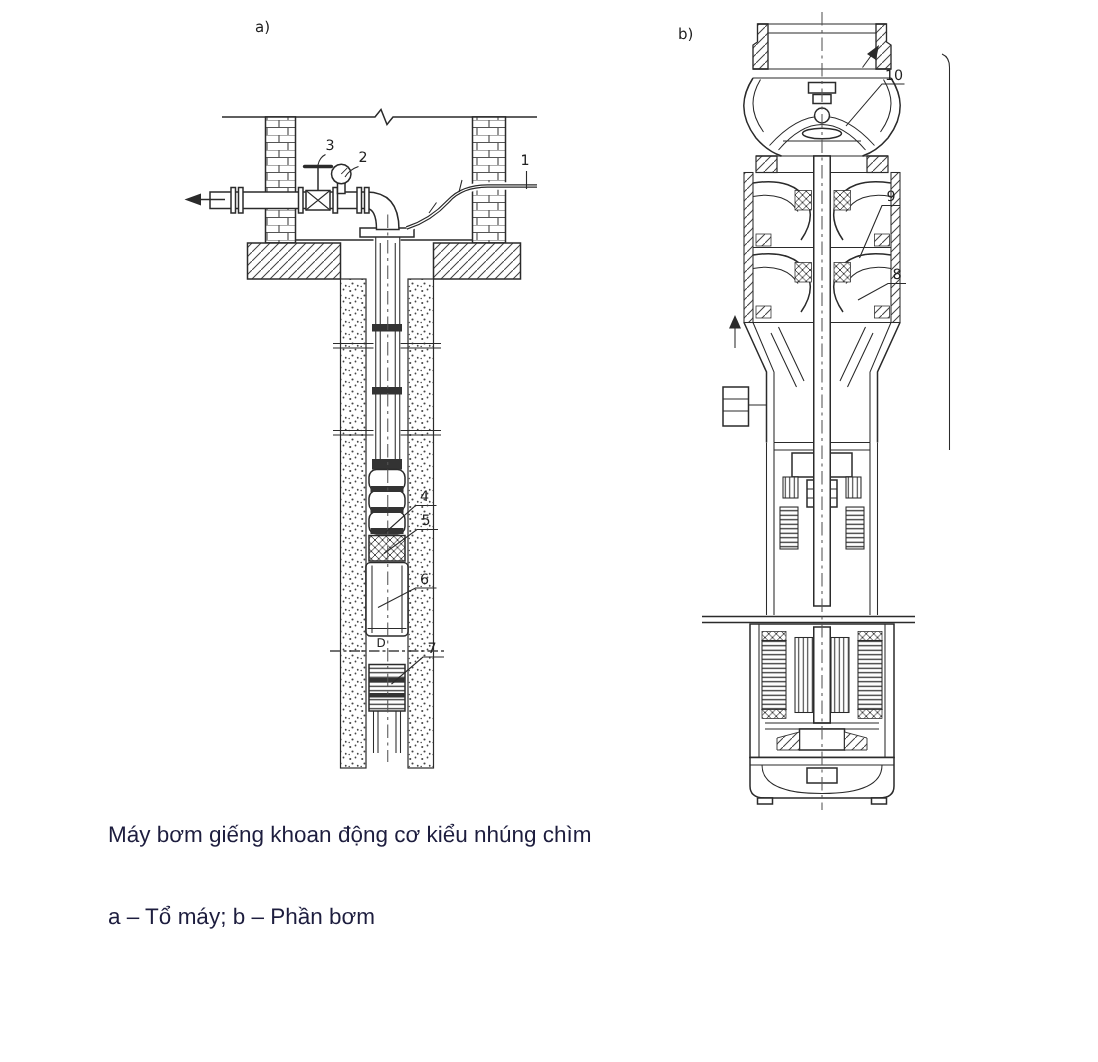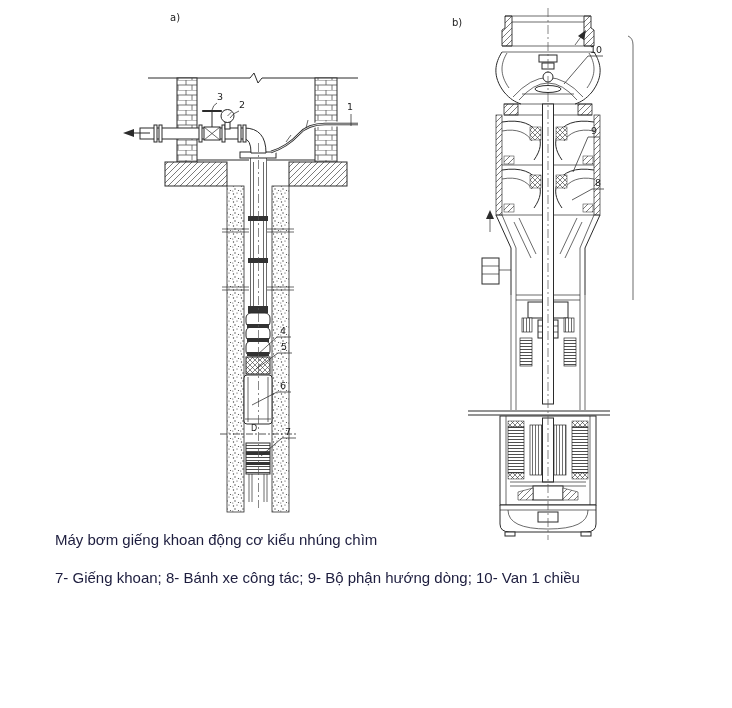--- a/index.html
+++ b/index.html
@@ -1,20 +1,20 @@
 <!DOCTYPE html>
 <html><head>
 <meta charset="utf-8">
 <style>
   html,body{margin:0;padding:0;background:#fff}
   #page{position:relative;width:732px;height:708px;background:#fff;overflow:hidden;
         font-family:"Liberation Sans",sans-serif;}
   #drawing{position:absolute;left:0;top:0}
   .caption{position:absolute;left:55px;top:521px;color:#1d1d3e;font-size:15px}
-  .caption p{margin:0;line-height:38px;white-space:nowrap}
+  .caption p{margin:17px;line-height:38px;white-space:nowrap}
   svg text{font-family:"DejaVu Sans",sans-serif;fill:#222}
   .figlabel{font-size:10px}
   .callout{font-size:9.5px}
   .dmark{font-size:8px}
   .ln{stroke:#2b2b2b;fill:none;stroke-width:1}
   .lnf{stroke:#2b2b2b;fill:#fff;stroke-width:1}
   .thin{stroke:#2b2b2b;fill:none;stroke-width:.7}
   .dark{fill:#333;stroke:none}
   .lead{stroke:#2b2b2b;fill:none;stroke-width:.75}
   .cline{stroke:#555;fill:none;stroke-width:.7;stroke-dasharray:9 3 2 3}
@@ -301,16 +301,16 @@
       <text class="callout" x="591" y="134">9</text>
       <path class="lead" d="M600 137 H588 L573 172"></path>
       <text class="callout" x="595" y="186">8</text>
       <path class="lead" d="M604 189 H592 L572 200"></path>
     </g>
   </g>
 </svg>
 
 <div class="caption">
   <p>Máy bơm giếng khoan động cơ kiểu nhúng chìm</p>
-  <p>7- Giếng khoan; 8- Bánh xe công tác; 9- Bộ phận hướng dòng; 10- Van 1 chiều</p>
+  <p>a – Tổ máy; b – Phần bơm</p>
 </div>
 
 </div>
 
 </body></html>

